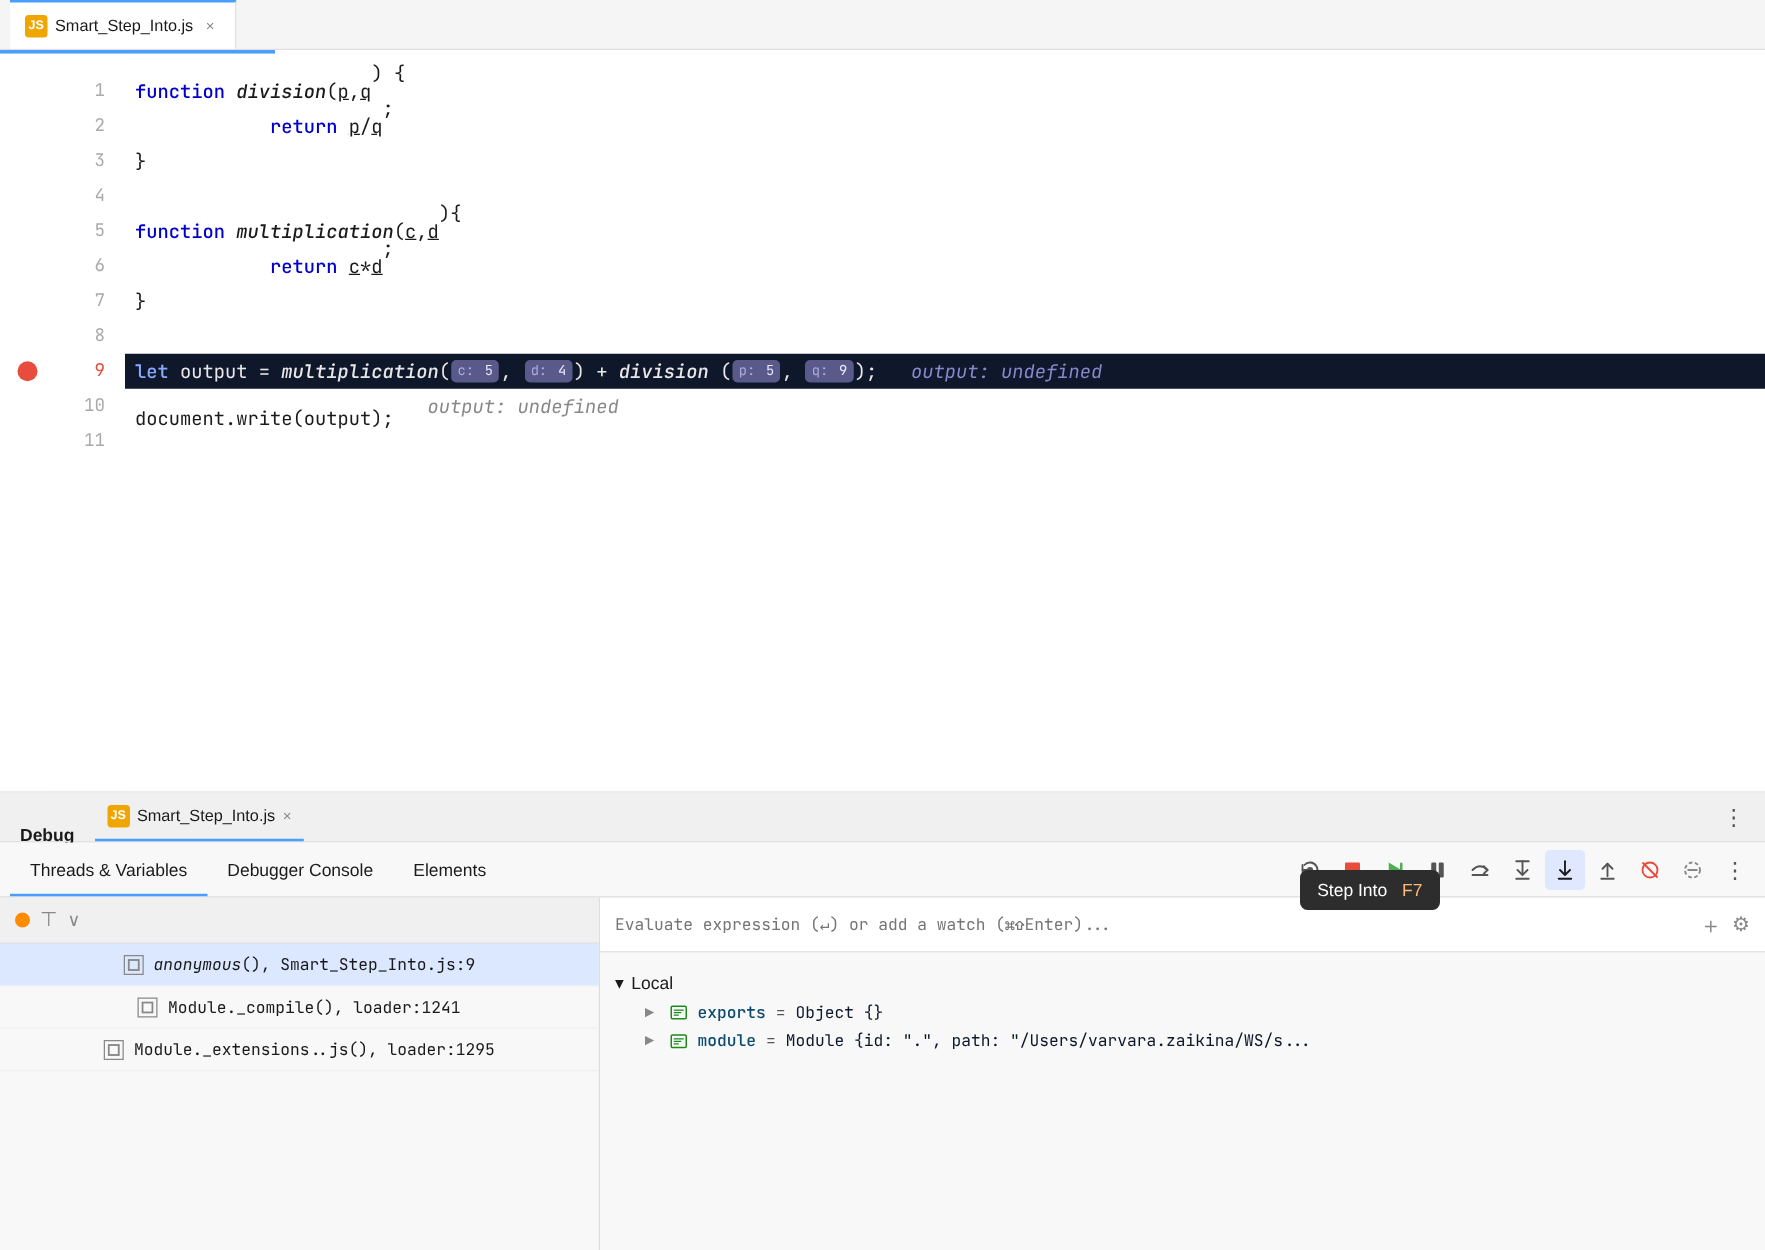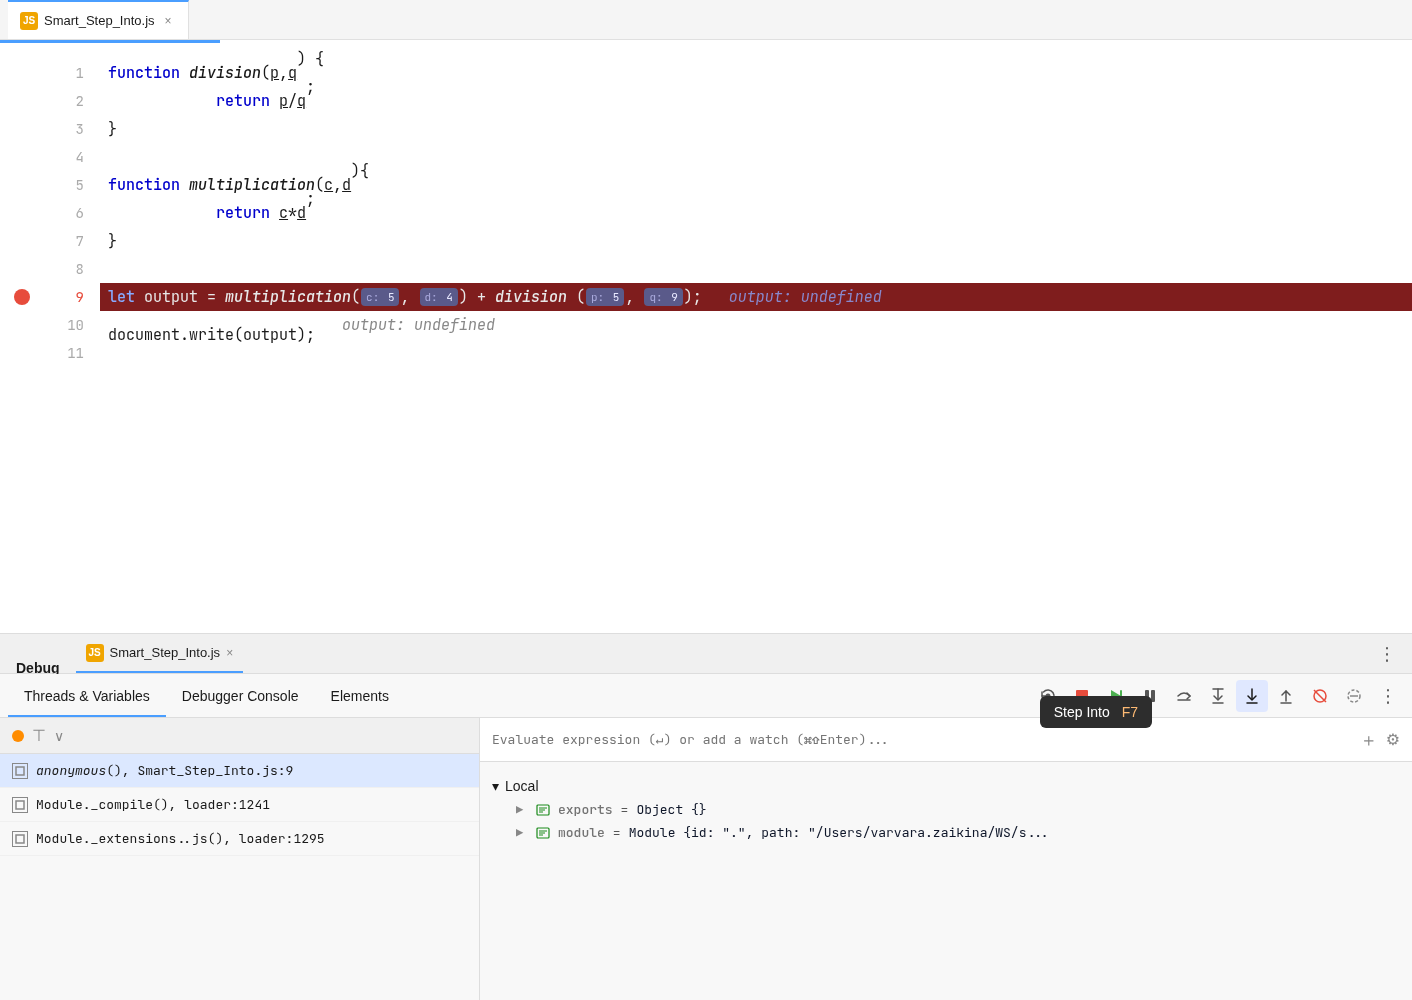--- a/index.html
+++ b/index.html
@@ -100,21 +100,21 @@
       white-space: pre;
       font-family: "JetBrains Mono", "Fira Code", Consolas, monospace;
       font-size: 15px;
       color: #1a1a1a;
       position: relative;
       display: flex;
       align-items: center;
     }
 
     .code-line.active-line {
-      background: #7f1d1d;
+      background: #0f172a;
       color: #e8e8e8;
     }
 
     .kw { color: #0000cc; font-weight: 500; }
     .fn { color: #1a1a1a; font-style: italic; font-weight: 500; }
     .param { color: #1a1a1a; text-decoration: underline; }
     .ret { color: #0000cc; font-weight: 500; }
     .comment-val { color: #888; font-style: italic; }
 
     .breakpoint-area {
@@ -331,20 +331,21 @@
       font-size: 14px;
     }
 
     .stack-frame {
       display: flex;
       align-items: center;
       padding: 8px 12px;
       gap: 8px;
       cursor: pointer;
       border-bottom: 1px solid #f0f0f0;
+      justify-content: center;
     }
 
     .stack-frame.selected {
       background: #dce8ff;
     }
 
     .stack-frame-icon {
       width: 16px;
       height: 16px;
       border: 1.5px solid #888;
@@ -428,21 +429,21 @@
       font-size: 13px;
     }
 
     .var-item .chevron {
       color: #888;
       font-size: 12px;
       width: 12px;
     }
 
     .var-name {
-      color: #737373;
+      color: #0c4a6e;
       font-weight: 500;
       text-align: center;
     }
 
     .var-eq { color: #555; }
     .var-val { color: #0f172a; }
 
     
     .tooltip {
       position: absolute;

